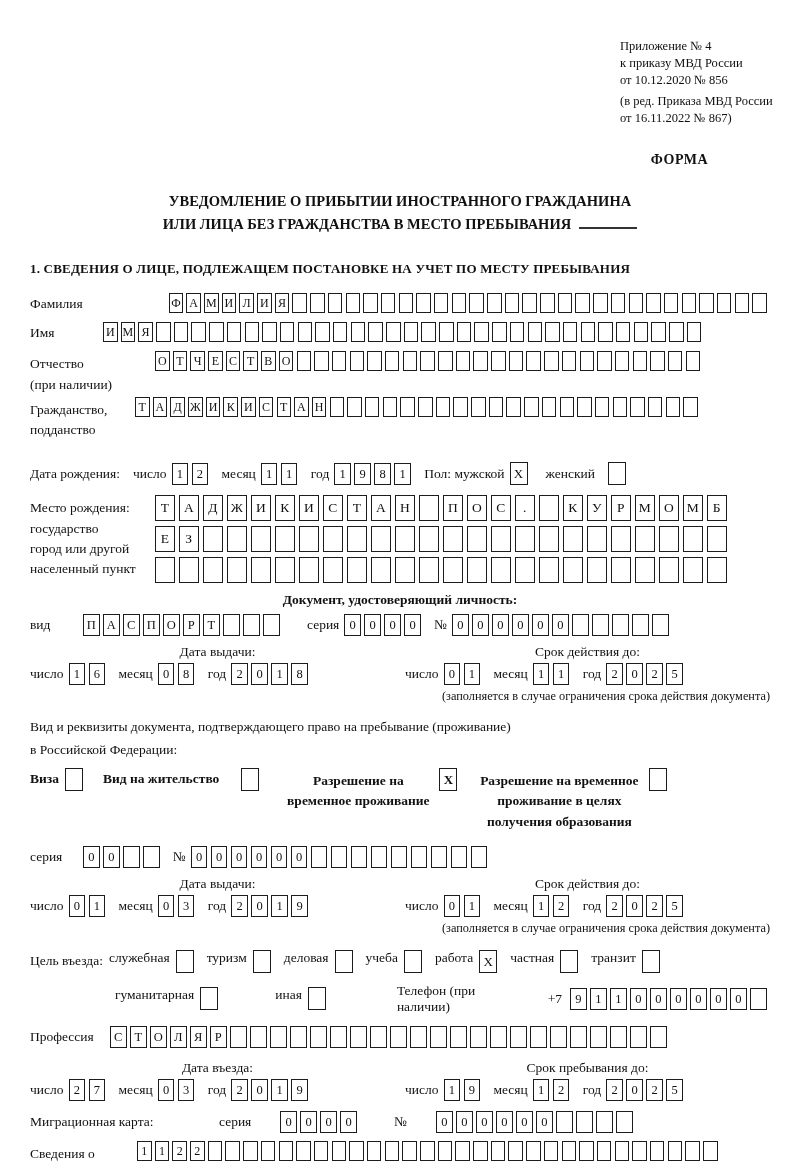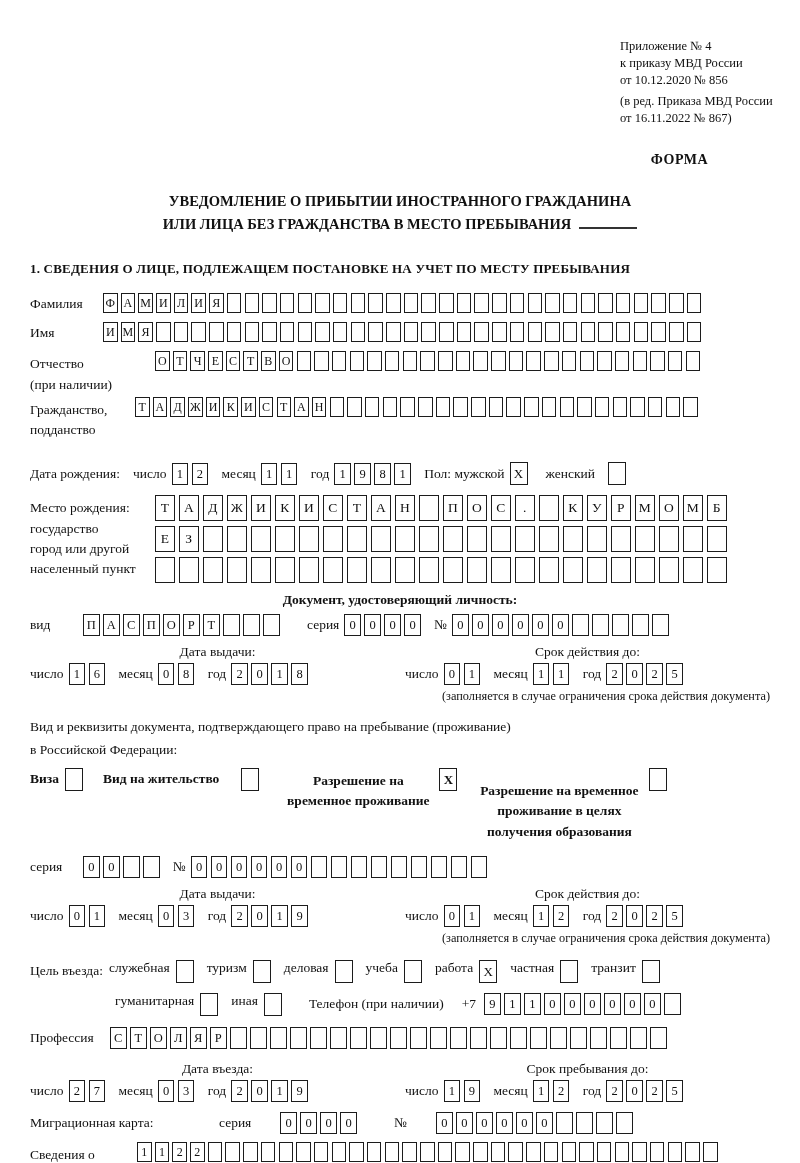--- a/index.html
+++ b/index.html
@@ -58,21 +58,21 @@
   .note { text-align: right; font-size: 12.3px; margin-top: 4px; }
 
   .para { margin-top: 12px; line-height: 1.7; }
 
   
   .opt-row { display: flex; align-items: flex-start; margin-top: 6px; }
   .opt { display: flex; align-items: flex-start; font-weight: bold; }
   .opt .txt { padding-top: 3px; }
   .opt .txt.c { text-align: center; line-height: 1.5; }
   .ml6 { margin-left: 6px; }
-  .wbox150 { width: 150px; } .wbox170 { width: 168px; margin-top: 10px; }
+  .wbox150 { width: 150px; } .wbox170 { width: 168px; }
 
   
   .purpose { display: flex; align-items: center; margin-top: 14px; flex-wrap: nowrap; }
   .purpose .p-item { display: flex; margin-right: 13px; }
   .purpose .p-item span.t { margin-right: 6px; }
   .indent { margin-left: 85px; }
 
   .phone { display: flex; align-items: center; }
   .phone .pre { margin: 0 8px 0 18px; }
 
@@ -95,21 +95,21 @@
 
   <div class="forma">ФОРМА</div>
 
   <div class="title">
     <div>УВЕДОМЛЕНИЕ О ПРИБЫТИИ ИНОСТРАННОГО ГРАЖДАНИНА</div>
     <div><span>ИЛИ ЛИЦА БЕЗ ГРАЖДАНСТВА В МЕСТО ПРЕБЫВАНИЯ</span><span class="blank-line"></span></div>
   </div>
 
   <div class="section-head">1. СВЕДЕНИЯ О ЛИЦЕ, ПОДЛЕЖАЩЕМ ПОСТАНОВКЕ НА УЧЕТ ПО МЕСТУ ПРЕБЫВАНИЯ</div>
 
-  <div class="frow" style="margin-top:16px;">
+  <div class="frow" style="margin-top:16px;justify-content:space-between;">
     <div class="lbl w72">Фамилия</div>
     <div class="cells cells-sm">
         <span class="cell">Ф</span>
         <span class="cell">А</span>
         <span class="cell">М</span>
         <span class="cell">И</span>
         <span class="cell">Л</span>
         <span class="cell">И</span>
         <span class="cell">Я</span>
         <span class="cell"></span>
@@ -593,21 +593,21 @@
     <span class="p-item">
         <span class="t">частная</span>
         <span class="cbx"></span>
       </span>
     <span class="p-item">
         <span class="t">транзит</span>
         <span class="cbx"></span>
       </span>
   </div>
 
-  <div class="purpose indent" style="margin-top:10px;">
+  <div class="purpose indent" style="margin-top:10px;gap:44px;">
     <span class="p-item">
         <span class="t">гуманитарная</span>
         <span class="cbx"></span>
       </span>
     <span class="p-item">
         <span class="t">иная</span>
         <span class="cbx"></span>
       </span>
     <span class="phone">
       <span class="t" style="margin-left:14px;">Телефон (при наличии)</span>

